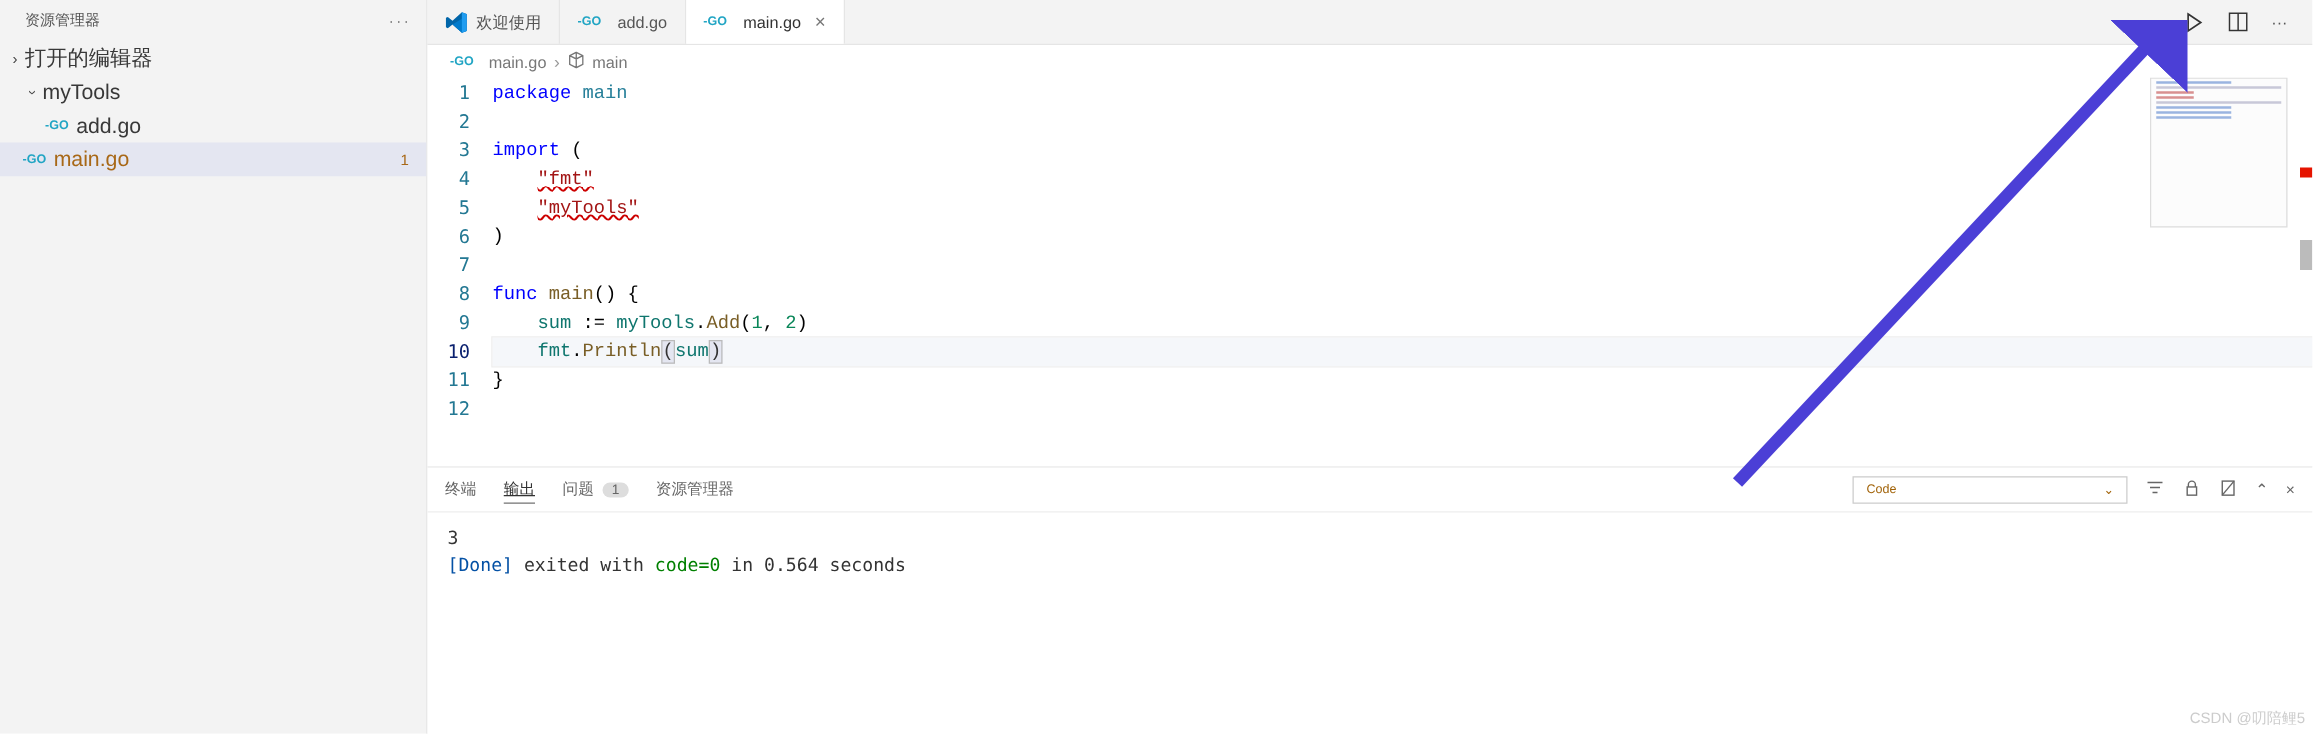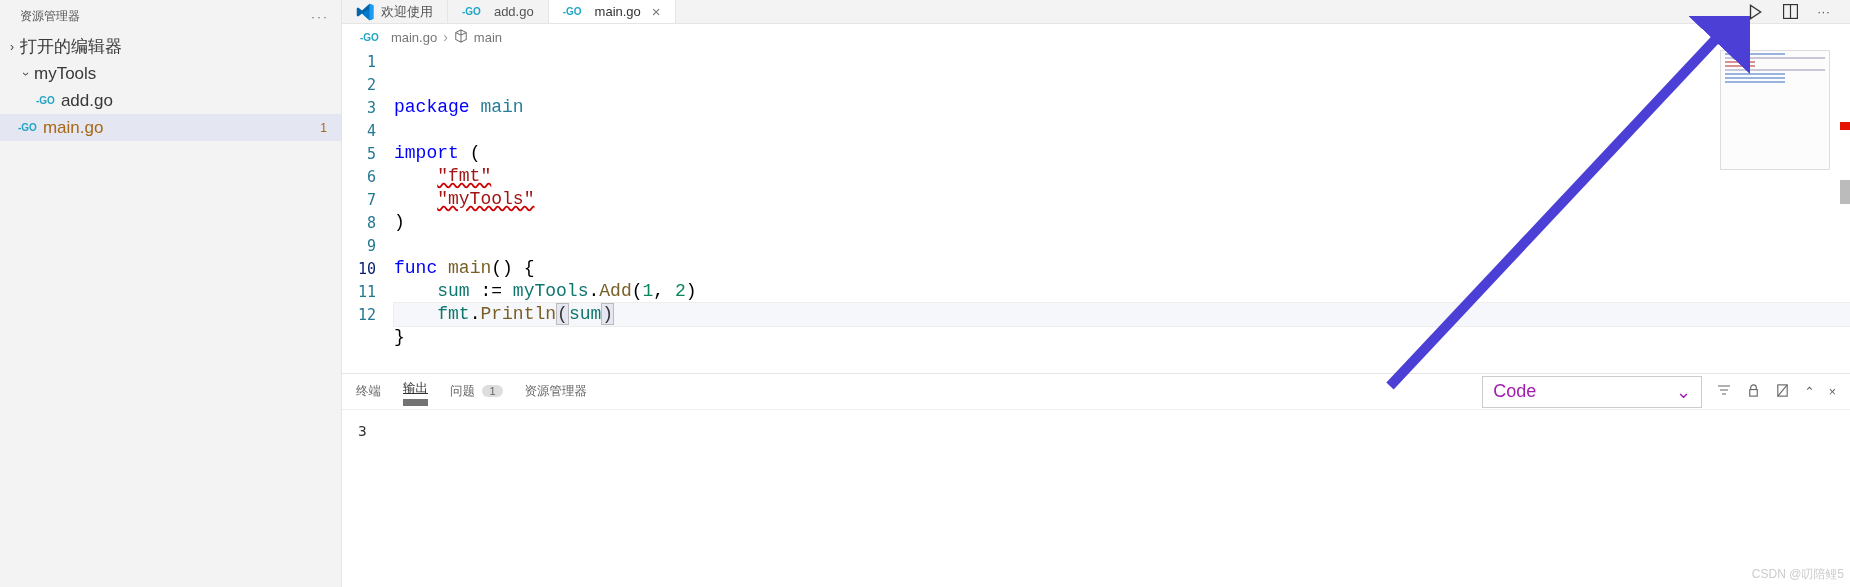--- a/index.html
+++ b/index.html
@@ -19,39 +19,39 @@
 .tree-label.bold { font-weight: 700; letter-spacing: 0.5px; font-size: 12px; }
 .indent1 { padding-left: 18px; }
 .indent2 { padding-left: 36px; }
 .go-icon { color: #21a5c4; font-weight: 700; font-size: 10px; margin-right: 6px; font-family: Arial; text-align: center; }
 .go-icon::before { content: "-"; color: #21a5c4; }
 .file-modified { color: #a86817; }
 .badge-num { margin-left: auto; margin-right: 14px; color: #a86817; font-size: 12px; }
 
 
 .main { flex: 1; display: flex; flex-direction: column; position: relative; }
-.tabs { display: flex; align-items: center; height: 24px; background: #f3f3f3; border-bottom: 1px solid #e5e5e5; }
+.tabs { display: flex; align-items: center; height: 36px; background: #f3f3f3; border-bottom: 1px solid #e5e5e5; }
 .tab { display: flex; align-items: center; height: 100%; padding: 0 14px; border-right: 1px solid #e5e5e5; cursor: pointer; gap: 7px; font-size: 13px; color: #555; }
 .tab.active { background: #fff; color: #333; }
 .tab .close { color: #777; font-size: 15px; margin-left: 4px; }
 .vscode-logo { width: 18px; height: 18px; }
 .tab-actions { margin-left: auto; display: flex; align-items: center; gap: 18px; padding-right: 20px; color: #555; }
 .icon-btn { cursor: pointer; display: inline-flex; }
 
 
 .breadcrumb { display: flex; align-items: center; height: 26px; padding-left: 18px; font-size: 13px; color: #777; gap: 6px; background: #fff; }
 .breadcrumb .sep { color: #999; font-size: 14px; }
 .cube-icon { color: #7a7a7a; }
 
 
 .editor-wrap { flex: 1; display: flex; background: #fff; position: relative; overflow: hidden; }
 .gutter { width: 52px; text-align: right; padding-right: 18px; color: #237893; font-family: Consolas, monospace; font-size: 15px; line-height: 23px; padding-top: 1px; }
 .gutter .ln { height: 23px; }
 .gutter .ln.cur { color: #0b216f; }
-.code { font-family: Consolas, "Courier New", monospace; font-size: 18px; line-height: 23px; white-space: pre; padding-top: 1px; flex: 1; margin-top: 45px; }
+.code { font-family: Consolas, "Courier New", monospace; font-size: 15px; line-height: 23px; white-space: pre; padding-top: 1px; flex: 1; }
 .code .line { height: 23px; }
 .code .line.cur { background: #f5f7fa; outline: 1px solid #eee; }
 .kw { color: #0000ff; }
 .pkg { color: #267f99; }
 .str { color: #a31515; }
 .str.err { border-bottom: 2px wavy #cc0000; text-decoration: underline wavy #cc0000; }
 .fn { color: #795e26; }
 .num { color: #098658; }
 .ident { color: #0f766e; }
 .punct { color: #000; }
@@ -69,24 +69,24 @@
 .ov-red { background: #e51400; top: 72px; }
 .ov-gray { background: #bbb; top: 130px; height: 24px; }
 
 
 .arrow-annotation { position: absolute; top: 16px; right: 100px; pointer-events: none; z-index: 50; }
 
 
 .panel { height: 214px; border-top: 1px solid #e5e5e5; background: #fff; display: flex; flex-direction: column; }
 .panel-tabs { display: flex; align-items: center; height: 36px; padding: 0 14px; gap: 22px; font-size: 12.5px; color: #666; border-bottom: 1px solid #eee; }
 .panel-tab { cursor: pointer; padding: 2px 0; }
-.panel-tab.active { color: #333; border-bottom: 7px solid #737373; text-decoration: underline; }
+.panel-tab.active { color: #333; border-bottom: 1px solid #737373; text-decoration: underline; }
 .panel-tab .count { display: inline-block; background: #ddd; border-radius: 10px; padding: 0 7px; font-size: 11px; margin-left: 4px; }
 .panel-right { margin-left: auto; display: flex; align-items: center; gap: 14px; }
-.select-box { border: 1px solid #ccc; padding: 4px 10px; font-size: 18px; min-width: 220px; display: flex; justify-content: space-between; align-items: center; color: #a21caf; cursor: pointer; }
+.select-box { border: 1px solid #ccc; padding: 4px 10px; font-size: 10px; min-width: 220px; display: flex; justify-content: space-between; align-items: center; color: #a16207; cursor: pointer; }
 .panel-icon { color: #666; cursor: pointer; }
 
 .terminal { flex: 1; padding: 10px 16px; font-family: Consolas, monospace; font-size: 14.5px; line-height: 22px; color: #333; overflow: auto; }
 .t-blue { color: #0451a5; }
 .t-red { color: #a31515; }
 .t-green { color: #008000; }
 
 
 .watermark { position: absolute; right: 6px; bottom: 4px; font-size: 12px; color: #ccc; font-family: Arial; }
 </style>
@@ -235,18 +235,19 @@
                 <rect x="3" y="2" width="10" height="12" fill="none" stroke="#666" stroke-width="1.2"></rect>
                 <line x1="3" y1="14" x2="13" y2="2" stroke="#666" stroke-width="1.2"></line>
               </svg></span>
           <span class="panel-icon">⌃</span>
           <span class="panel-icon">×</span>
         </div>
       </div>
       <div class="terminal" id="terminal">
           <div><span>3</span></div>
           <div><span></span></div>
+          <div><span class="t-blue">[Done]</span><span> exited with </span><span class="t-green">code=0</span><span> in </span><span>0.564</span><span> seconds</span></div>
         </div>
     </div>
   </div>
 </div>
 
 <div class="watermark">CSDN @叨陪鲤5</div>
 
 </body></html>

